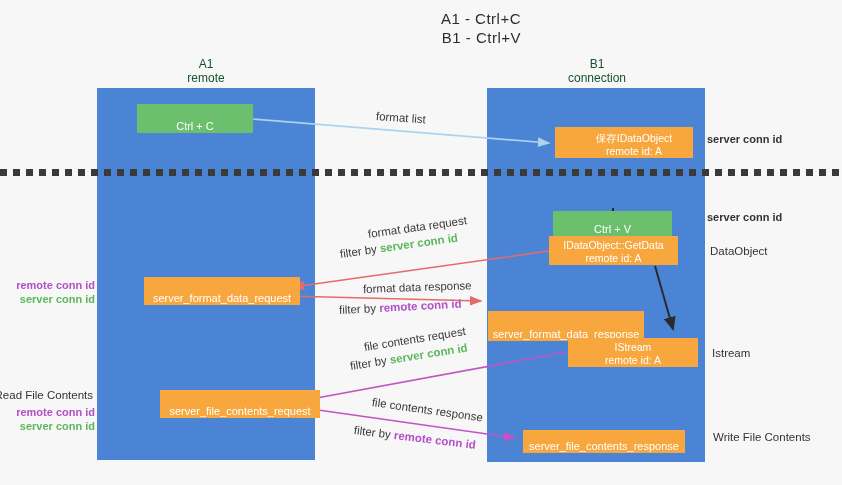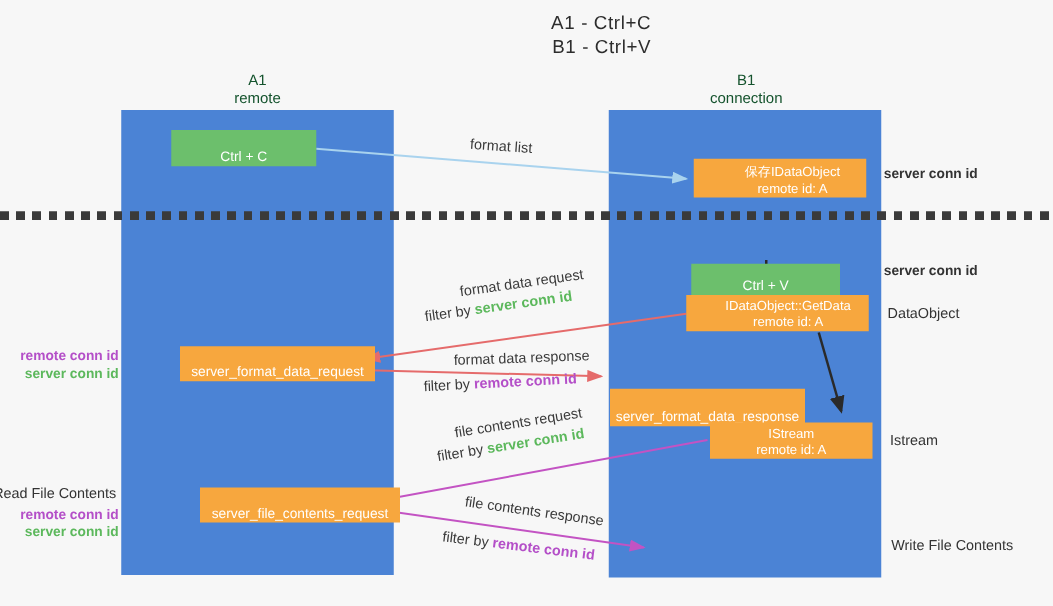--- a/index.html
+++ b/index.html
@@ -32,21 +32,21 @@
     position:absolute;z-index:4;color:#fff;text-align:center;
     display:flex;flex-direction:column;justify-content:flex-end;align-items:center;
     font-size:11px;line-height:13px;
   }
   .green-box{background:#6cbf6c;}
   .orange-box{background:#f7a73e;}
   .two-line{font-size:10.5px;line-height:13px;}
   .box-ctrl-c{left:137px;top:104px;width:116px;height:29px;}
   .box-save{left:555px;top:127px;width:118px;height:31px;padding-left:20px;}
   .box-ctrl-v{left:553px;top:183px;width:119px;height:25px;margin-top:28px;}
-  .box-getdata{left:549px;top:236px;width:129px;height:29px;padding-left:17px;}
+  .box-getdata{left:549px;top:236px;width:129px;height:29px;}
   .box-format-req{left:144px;top:277px;width:156px;height:28px;}
   .box-format-resp{left:488px;top:287px;width:156px;height:30px;margin-top:24px;}
   .box-istream{left:568px;top:338px;width:130px;height:29px;}
   .box-file-req{left:128px;top:390px;width:160px;height:28px;margin-left:32px;}
   .box-file-resp{left:523px;top:430px;width:162px;height:23px;}
   svg.arrows{position:absolute;left:0;top:0;z-index:3;}
   .alabel{
     position:absolute;z-index:6;font-size:11.5px;color:#3a3a3a;white-space:nowrap;
     transform-origin:left center;
   }
@@ -149,20 +149,23 @@
 
   <div class="box orange-box box-istream two-line">
     <span>IStream</span>
     <span>remote id: A</span>
   </div>
 
   <div class="box orange-box box-file-req">
     <span>server_file_contents_request</span>
   </div>
 
+  <div class="box orange-box box-file-resp">
+    <span>server_file_contents_response</span>
+  </div>
 
   <div class="alabel lbl-format-list">format list</div>
 
   <div class="alabel lbl-fdr">format data request</div>
   <div class="alabel lbl-fby1"><span>filter by </span><span class="green-t">server conn id</span></div>
 
   <div class="alabel lbl-fdresp">format data response</div>
   <div class="alabel lbl-fby2"><span>filter by </span><span class="purple-t">remote conn id</span></div>
 
   <div class="alabel lbl-fcr">file contents request</div>

